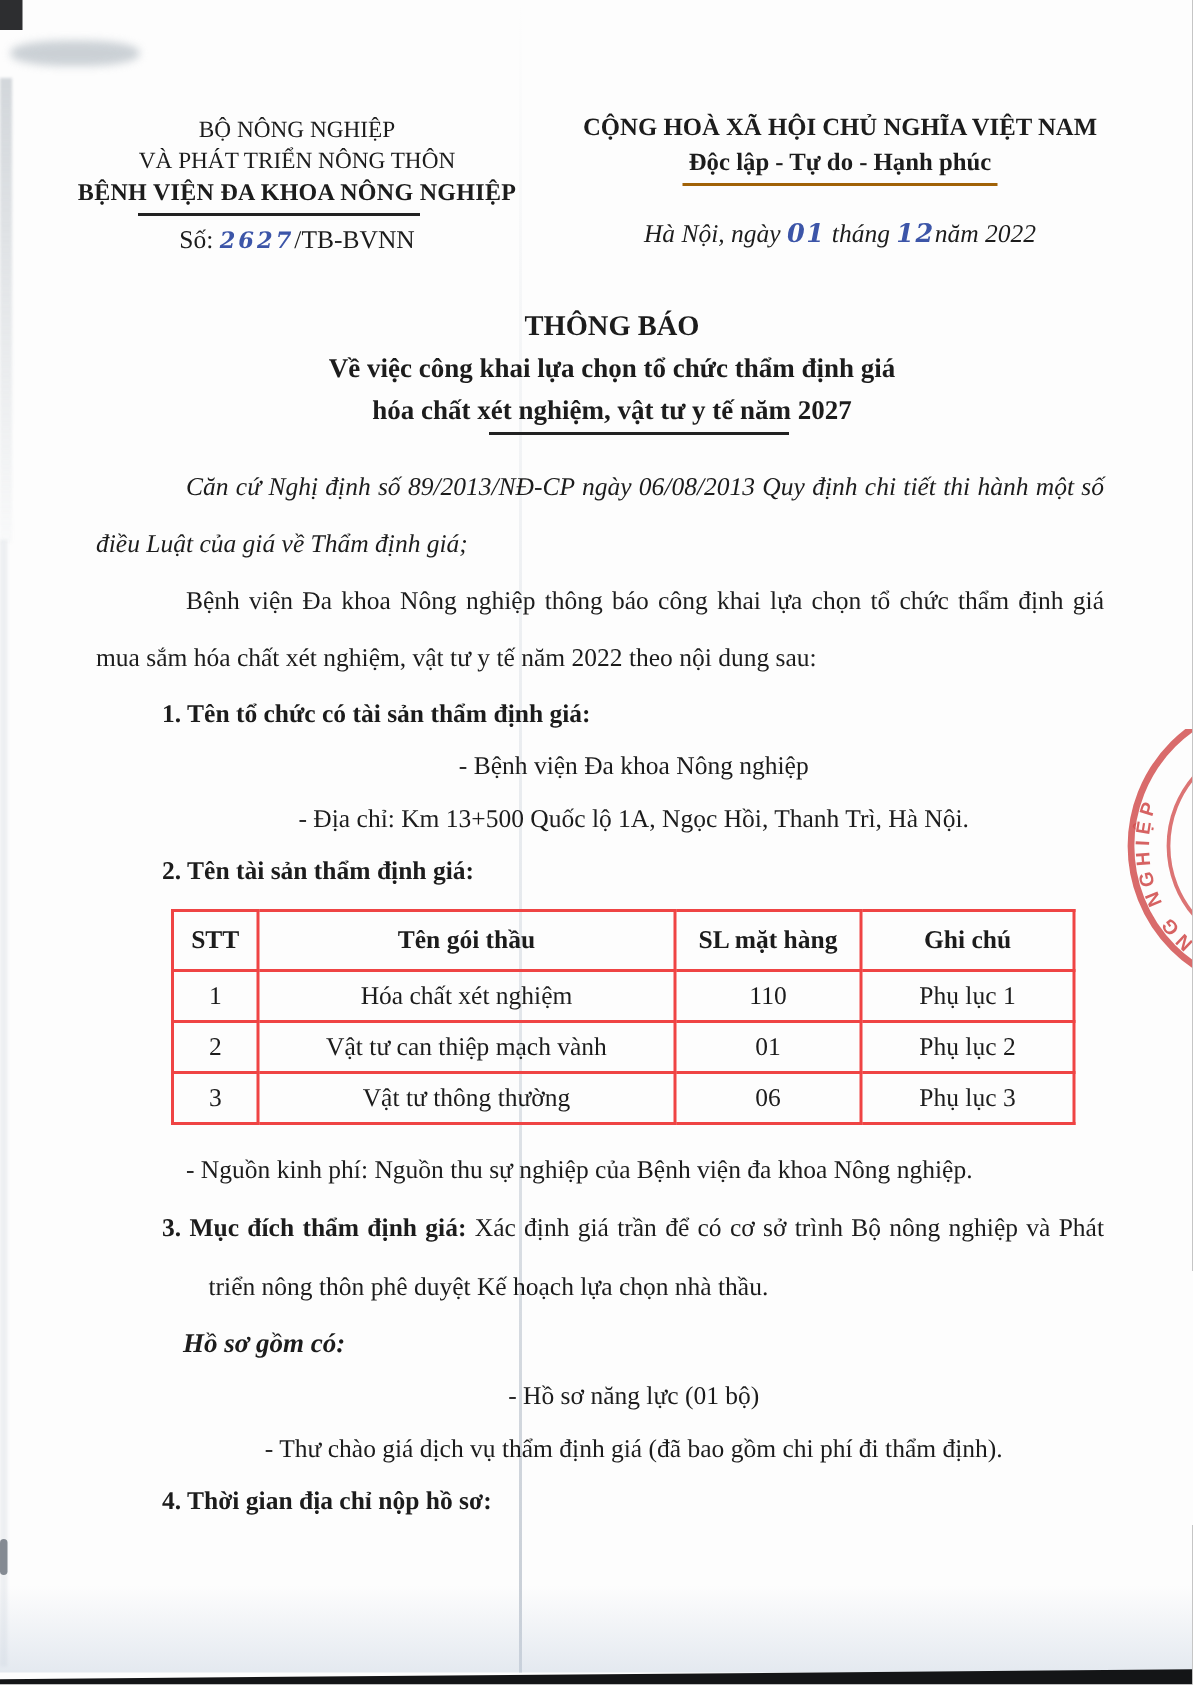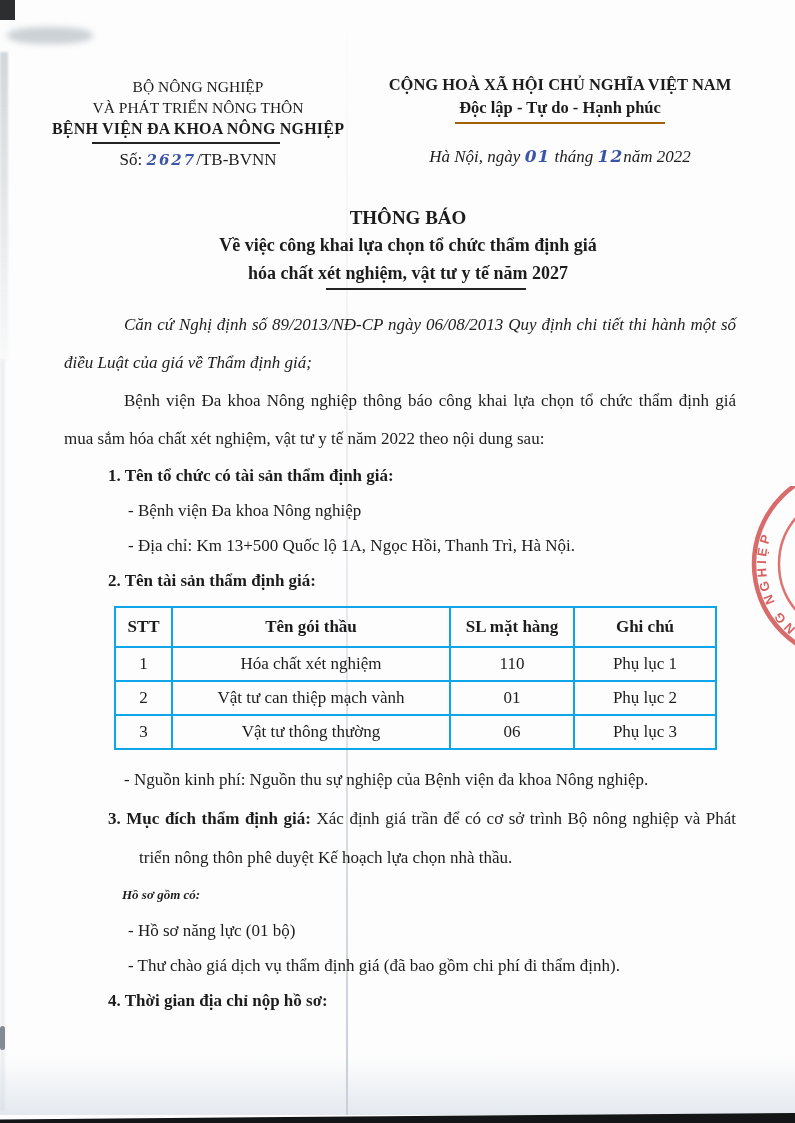--- a/index.html
+++ b/index.html
@@ -41,26 +41,26 @@
   .title-main { font-weight:bold; font-size:19px; line-height:27px; }
   .title-sub { font-weight:bold; font-size:18px; line-height:28px; }
   .title-rule { width:200px; border-top:2px solid #222; margin:1px auto 0; transform:translateX(18px); }
   .body-block { margin-top:16px; }
   .para { line-height:38px; text-align:justify; }
   .indent { text-indent:60px; }
   .it { font-style:italic; }
   .b { font-weight:bold; }
   .num-item { line-height:35px; padding-left:75px; text-indent:-31px; text-align:justify; }
   .num-item.para2 { line-height:39px; }
-  .sub-item { line-height:35px; margin-left:64px; }
-  .dossier-head { line-height:36px; margin-left:58px; font-weight:bold; font-style:italic; font-size:13px; }
+  .sub-item { line-height:35px; margin-left:45px;text-align:center; }
+  .dossier-head { line-height:36px; margin-left:58px; font-weight:bold; font-style:italic; font-size:18px; }
   .funding { line-height:39px; text-align:justify; text-indent:60px; }
   
   table.assets { border-collapse:collapse; margin:8px 0 10px 50px; width:601px; table-layout:fixed; }
-  table.assets th, table.assets td { border:2px solid #0ea5e9; text-align:center; padding:0; font-size:17px; }
+  table.assets th, table.assets td { border:2px solid #ef4444; text-align:center; padding:0; font-size:17px; }
   table.assets th { font-weight:bold; height:38px; }
   table.assets td { height:32px; font-weight:normal; }
   .c-stt { width:57px; } .c-goi { width:278px; } .c-sl { width:124px; } .c-ghi { width:142px; }
 </style>
 </head>
 <body>
 
 <div class="page">
 
   <div class="corner-chip"></div>

